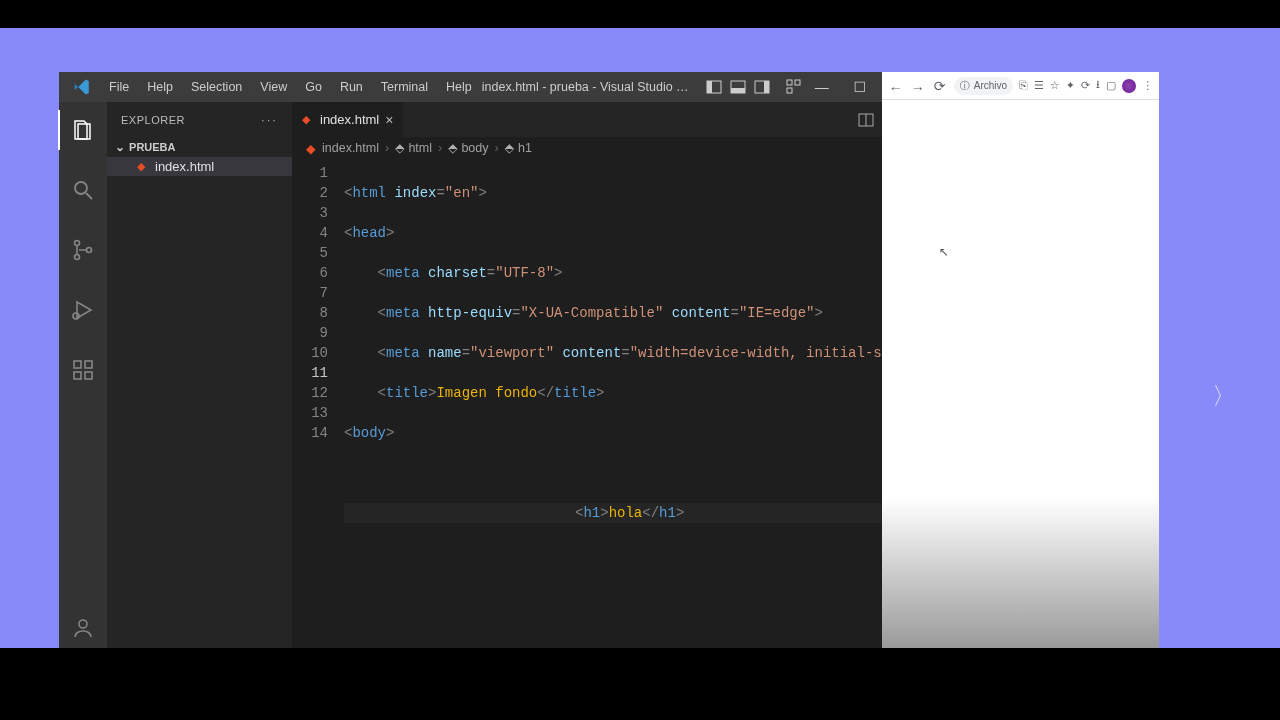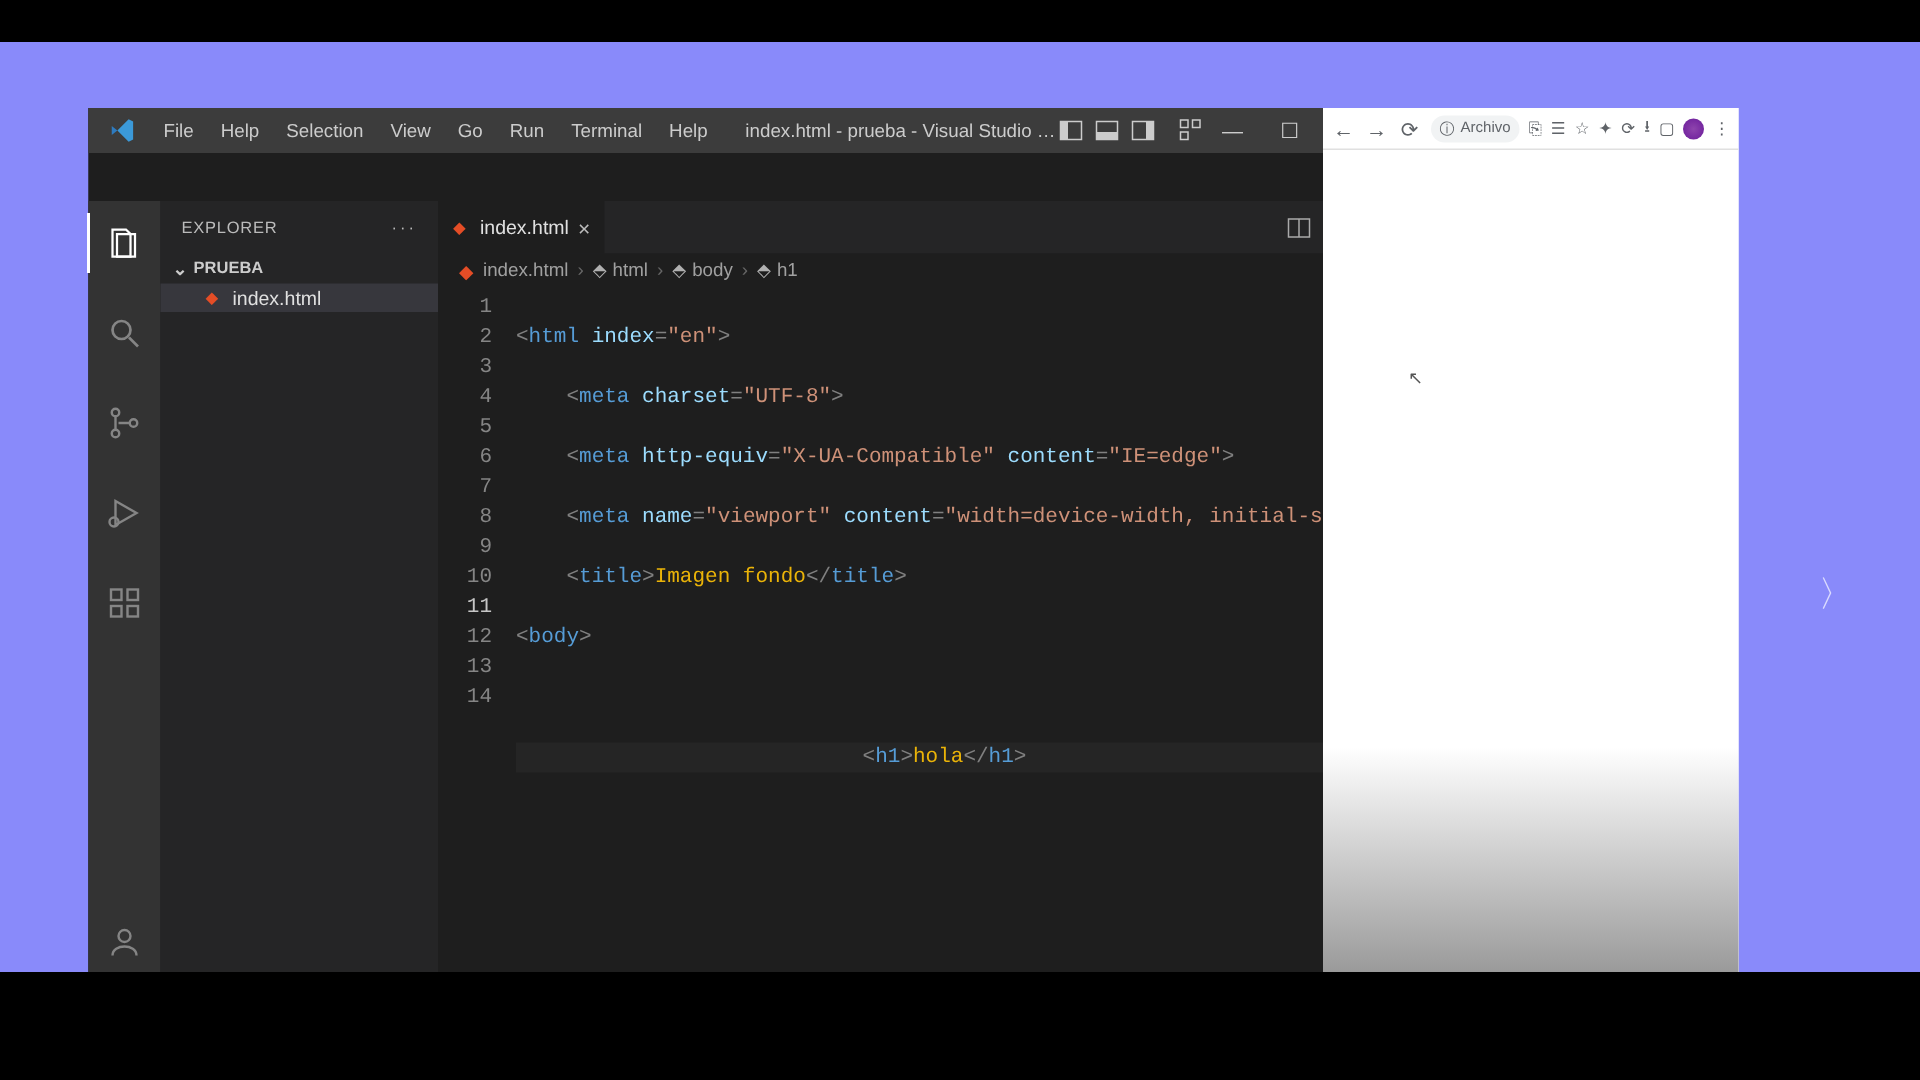--- a/index.html
+++ b/index.html
@@ -5,26 +5,26 @@
   * { margin: 0; padding: 0; box-sizing: border-box; }
   body { background: #000; font-family: "Segoe UI", Arial, sans-serif; font-size: 13px; overflow: hidden; }
   .stage { width: 1280px; height: 720px; background: #000; position: relative; }
   .blue-bg { position: absolute; top: 28px; left: 0; width: 1280px; height: 620px; background: #898afa; }
   .window { position: absolute; top: 72px; left: 59px; width: 946px; height: 576px; display: flex; background: #1e1e1e; }
   
   .vscode { width: 847px; display: flex; flex-direction: column; background: #1e1e1e; color: #ccc; }
   .titlebar { height: 30px; background: #3c3c3c; display: flex; align-items: center; padding: 0 6px; gap: 2px; }
   .vslogo { width: 18px; height: 18px; margin: 0 8px; }
   .menu-item { color: #ccc; padding: 4px 8px; font-size: 12.5px; cursor: default; }
-  .win-title { flex: 1; text-align: right; color: #ccc; font-size: 12.5px; overflow: hidden; white-space: nowrap; }
+  .win-title { flex: 1; text-align: left; color: #ccc; font-size: 12.5px; overflow: hidden; white-space: nowrap; }
   .layout-icons { display: flex; align-items: center; gap: 8px; margin-right: 10px; }
   .layout-icons svg, .win-controls svg, .win-controls span { width: 16px; height: 16px; color: #ccc; }
   .win-controls { display: flex; gap: 22px; margin-right: 8px; }
   .win-controls span { font-size: 14px; line-height: 16px; text-align: center; }
-  .body-row { flex: 1; display: flex; min-height: 0; margin-top: 32px; }
+  .body-row { flex: 1; display: flex; min-height: 0; }
   .activitybar { width: 48px; background: #333333; display: flex; flex-direction: column; align-items: center; padding-top: 8px; gap: 20px; }
   .activitybar .ab-item { width: 48px; height: 40px; display: flex; align-items: center; justify-content: center; cursor: pointer; }
   .activitybar .ab-item svg { width: 24px; height: 24px; stroke: #858585; fill: none; }
   .activitybar .ab-item.active { border-left: 2px solid #fff; margin-left: -2px; }
   .activitybar .ab-item.active svg { stroke: #fff; }
   .ab-spacer { flex: 1; }
   .sidebar { width: 185px; background: #252526; display: flex; flex-direction: column; }
   .sidebar-header { height: 35px; display: flex; align-items: center; justify-content: space-between; padding: 0 14px; color: #bbb; font-size: 11px; letter-spacing: 0.5px; }
   .folder-header { padding: 3px 8px; font-size: 11px; font-weight: bold; color: #ccc; display: flex; align-items: center; gap: 4px; }
   .folder-header::before { content: "⌄"; font-size: 12px; }
@@ -224,20 +224,21 @@
                 <div>8</div>
                 <div>9</div>
               <div>10</div>
                 <div class="current">11</div>
                 <div>12</div>
               <div>13</div>
                 <div>14</div>
             </div>
             <div class="code">
 <div class="line"><span class="t-br">&lt;</span><span class="t-tag">html</span> <span class="t-attr">index</span><span class="t-br">=</span><span class="t-val">"en"</span><span class="t-br">&gt;</span></div>
+<div class="line"><span class="t-br">&lt;</span><span class="t-tag">head</span><span class="t-br">&gt;</span></div>
 <div class="line">    <span class="t-br">&lt;</span><span class="t-tag">meta</span> <span class="t-attr">charset</span><span class="t-br">=</span><span class="t-val">"UTF-8"</span><span class="t-br">&gt;</span></div>
 <div class="line">    <span class="t-br">&lt;</span><span class="t-tag">meta</span> <span class="t-attr">http-equiv</span><span class="t-br">=</span><span class="t-val">"X-UA-Compatible"</span> <span class="t-attr">content</span><span class="t-br">=</span><span class="t-val">"IE=edge"</span><span class="t-br">&gt;</span></div>
 <div class="line">    <span class="t-br">&lt;</span><span class="t-tag">meta</span> <span class="t-attr">name</span><span class="t-br">=</span><span class="t-val">"viewport"</span> <span class="t-attr">content</span><span class="t-br">=</span><span class="t-val">"width=device-width, initial-s</span></div>
 <div class="line">    <span class="t-br">&lt;</span><span class="t-tag">title</span><span class="t-br">&gt;</span><span class="t-txt">Imagen fondo</span><span class="t-br">&lt;/</span><span class="t-tag">title</span><span class="t-br">&gt;</span></div>
 <div class="line"><span class="t-br">&lt;</span><span class="t-tag">body</span><span class="t-br">&gt;</span></div>
 <div class="line"> </div>
 <div class="line current">    <span class="t-br">&lt;</span><span class="t-tag">h1</span><span class="t-br">&gt;</span><span class="t-txt">hola</span><span class="t-br">&lt;/</span><span class="t-tag">h1</span><span class="t-br">&gt;</span></div>
 <div class="line"> </div>
 
 

